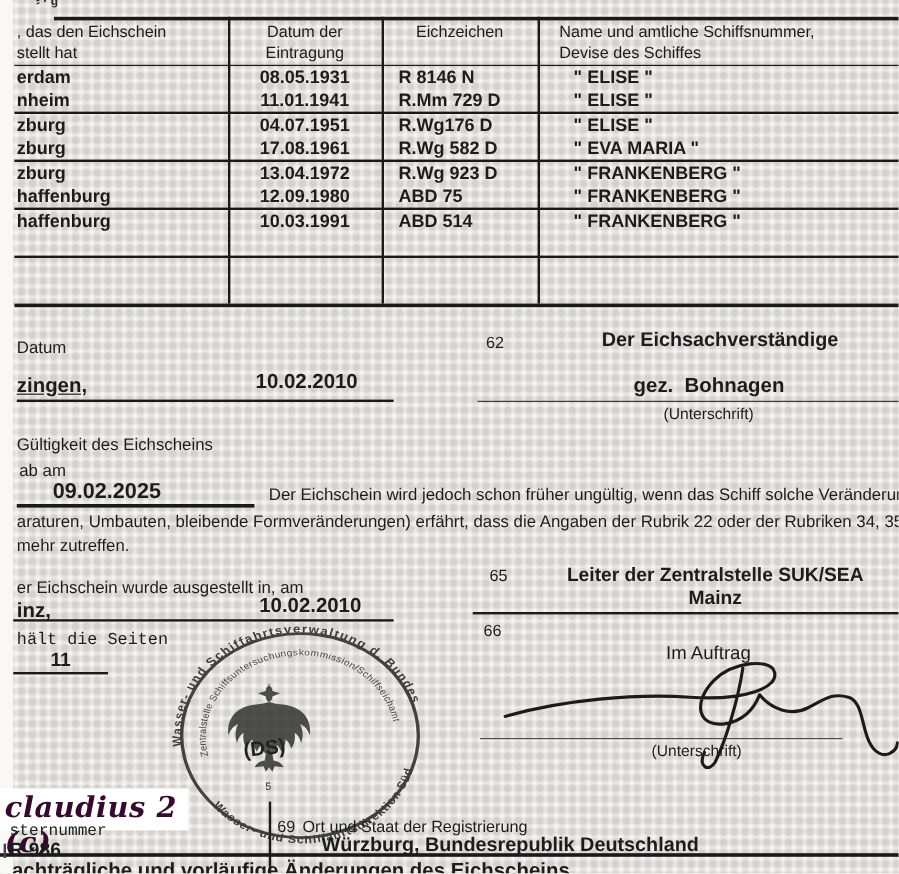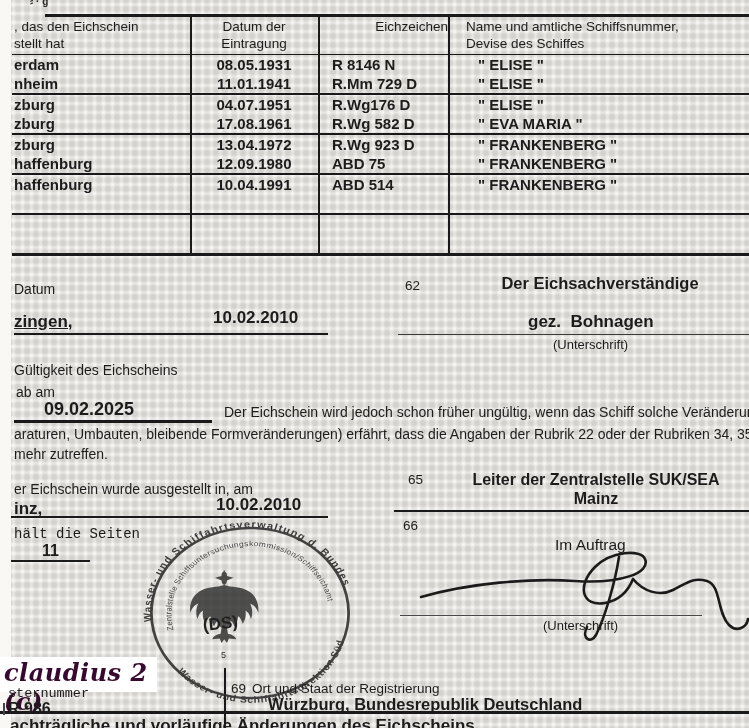--- a/index.html
+++ b/index.html
@@ -17,21 +17,21 @@
   .nw{white-space:pre;}
   .b{font-weight:700;}
   .line{position:absolute;background:#1a1a1a;}
   .vline{position:absolute;background:#1a1a1a;width:2px;}
   
   #eich-table{position:absolute;left:12px;top:16px;width:737px;}
   .thead{display:flex;height:39px;border-bottom:1.6px solid #1a1a1a;font-size:13.5px;line-height:17px;padding-top:2px;box-sizing:border-box;}
   .hc{box-sizing:border-box;}
   .h-office{width:178px;padding-left:2px;}
   .h-date{width:128px;text-align:center;}
-  .h-mark{width:130px;text-align:right;}
+  .h-mark{width:130px;text-align:center;}
   .h-ship{flex:1;padding-left:18px;}
   .trow{display:flex;height:19px;font-size:15px;line-height:19px;font-weight:700;justify-content:flex-end;}
   .trow.tall{height:38px;}
   .trow.sep{border-bottom:2px solid #191919;}
   .tcell{box-sizing:border-box;overflow:hidden;}
   .c-office{width:178px;padding-left:2px;}
   .c-date{width:128px;text-align:center;}
   .c-mark{width:130px;padding-left:14px;}
   .c-ship{flex:1;padding-left:30px;}
   
@@ -118,21 +118,21 @@
           <div class="tcell c-ship">" FRANKENBERG "</div>
         </div>
         <div class="trow sep">
           <div class="tcell c-office">haffenburg</div>
           <div class="tcell c-date">12.09.1980</div>
           <div class="tcell c-mark">ABD 75</div>
           <div class="tcell c-ship">" FRANKENBERG "</div>
         </div>
         <div class="trow sep tall">
           <div class="tcell c-office">haffenburg</div>
-          <div class="tcell c-date">10.04.1991</div>
+          <div class="tcell c-date">10.03.1991</div>
           <div class="tcell c-mark">ABD 514</div>
           <div class="tcell c-ship">" FRANKENBERG "</div>
         </div>
         <div class="trow" style="height: 38px;"></div>
       </div>
   </div>
 
   <div class="vline" style="left:190px;top:14px;height:239px;"></div>
   <div class="vline" style="left:318px;top:14px;height:239px;"></div>
   <div class="vline" style="left:448px;top:14px;height:239px;"></div>

